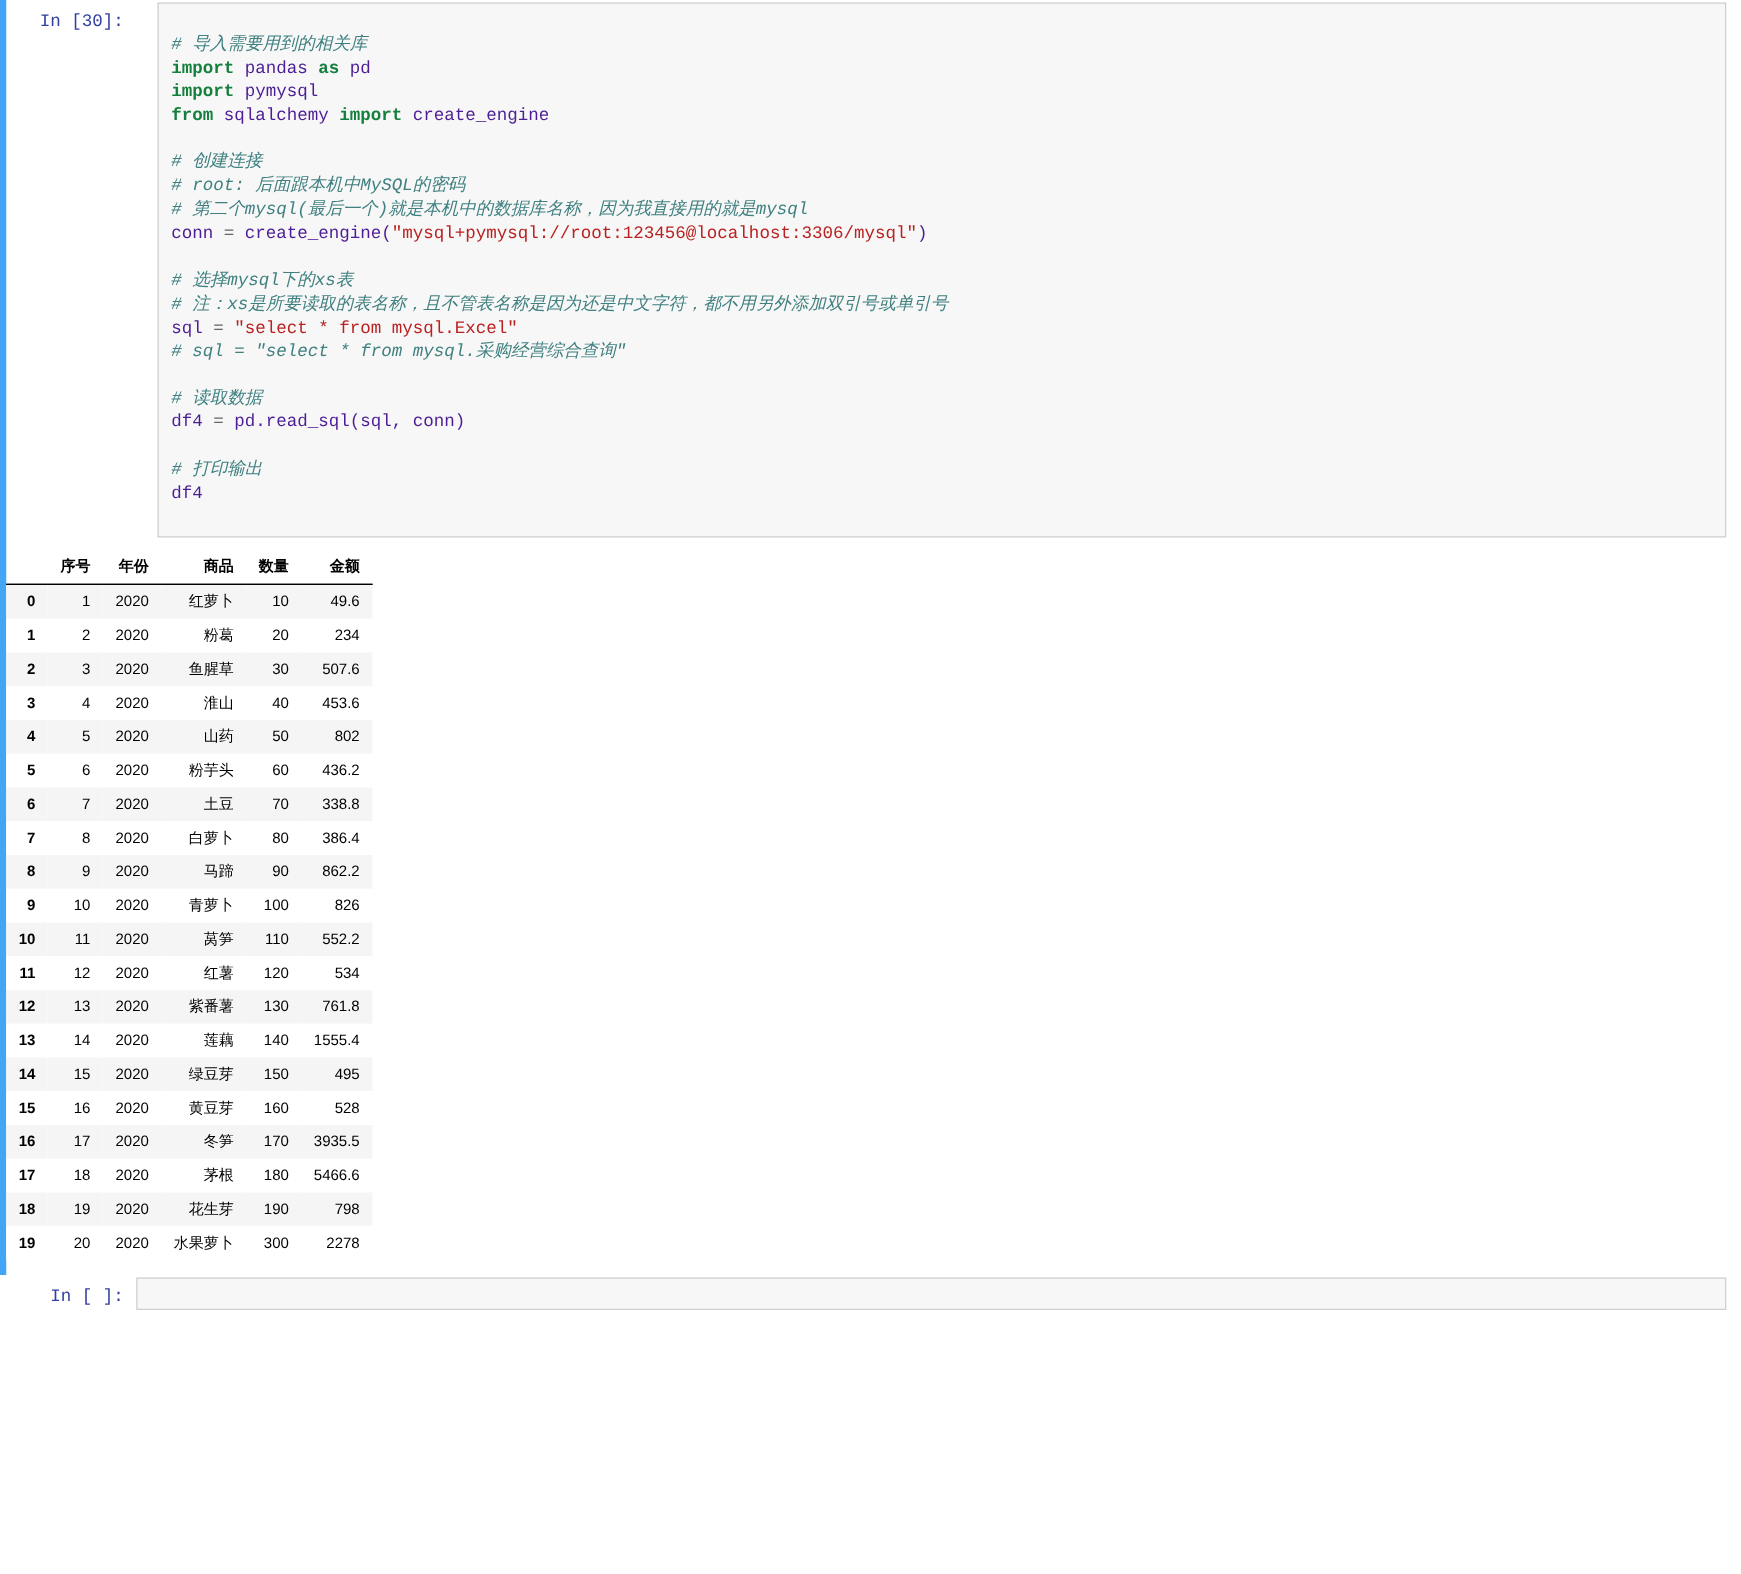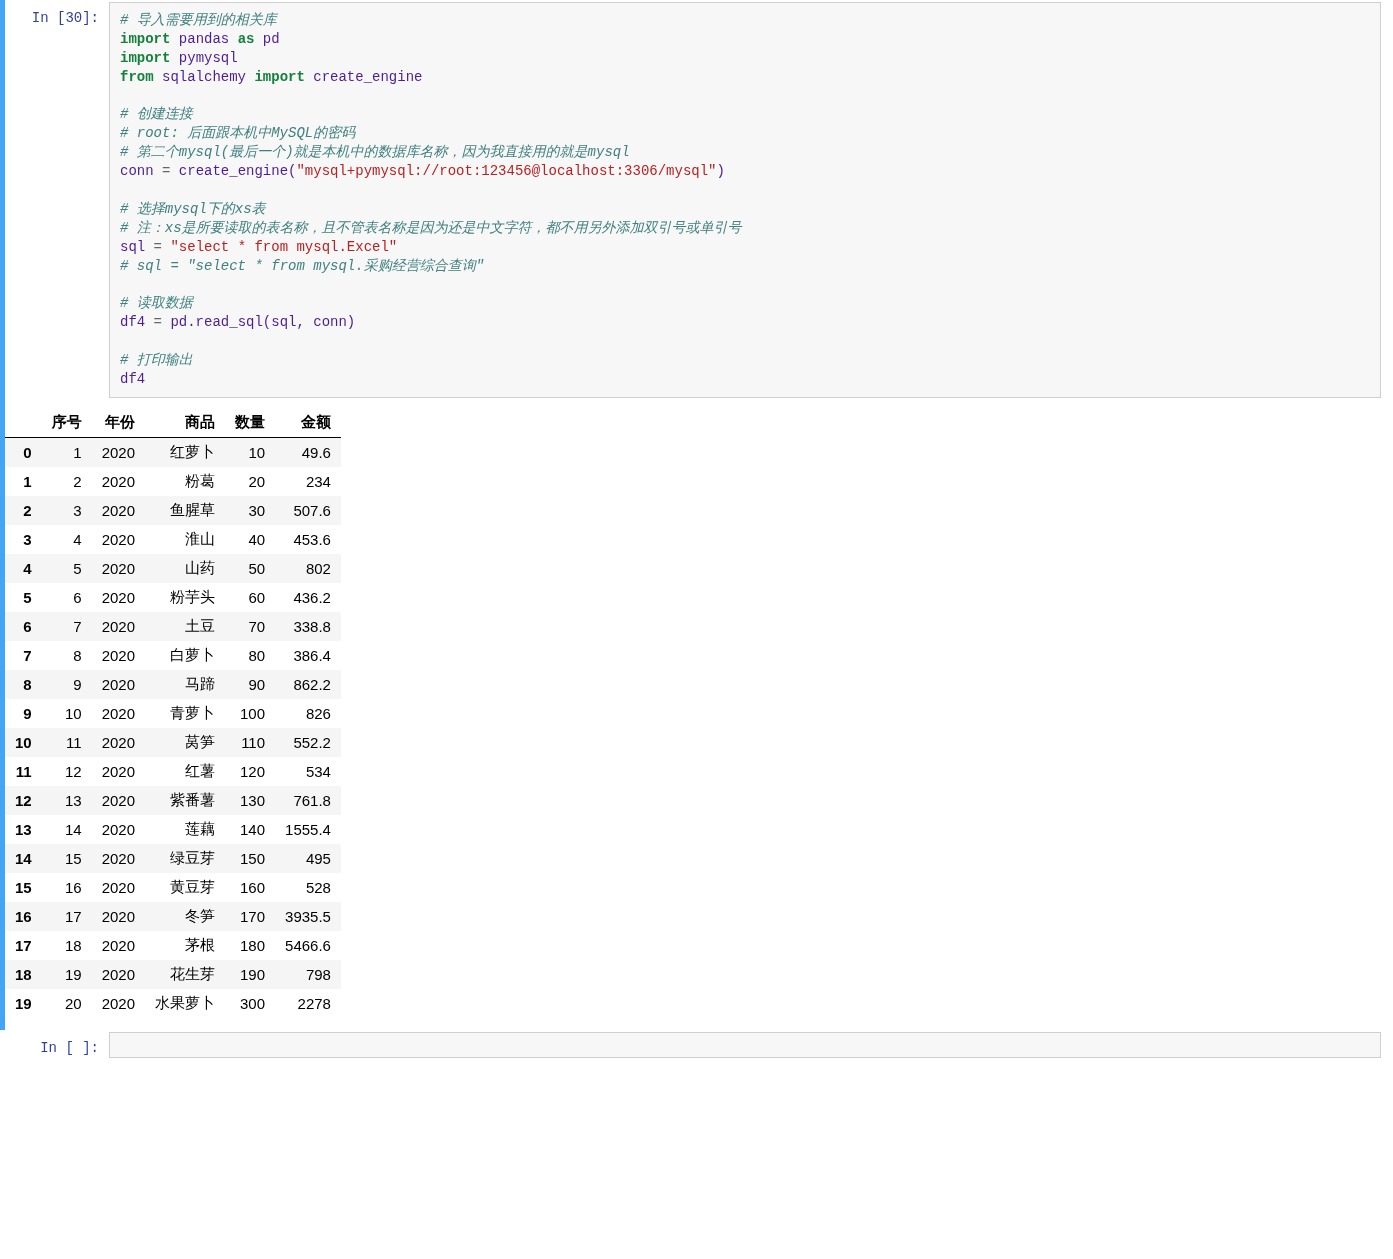--- a/index.html
+++ b/index.html
@@ -10,36 +10,36 @@
     font-size: 14px;
     background: #fff;
     color: #000;
   }
   .cell {
     display: flex;
     border-left: 5px solid transparent;
     padding: 2px 0 2px 0;
     width: 100%;
   }
-  .cell.selected { border-left: 5px solid #42A5F5; }
+  .cell.selected { border-left: 5px solid #42A5F5; gap: 17px; }
   .prompt {
     width: 104px;
     flex: 0 0 104px;
     text-align: right;
     padding: 8px 10px 0 0;
     font-family: "Consolas","Menlo","Courier New",monospace;
     font-size: 14px;
   }
   .prompt.in { color: #303F9F; }
   .prompt.out { color: #D84315; }
   .cell-body { flex: 1; padding-right: 12px; min-width: 0; }
   .code-area {
     background: #f7f7f7;
     border: 1px solid #cfcfcf;
-    padding: 8px 10px;
+    padding: 24px 10px;
     font-family: "Consolas","SimSun","Menlo","Courier New",monospace;
     font-size: 14px;
     line-height: 1.35;
     white-space: pre;
     overflow-x: auto;
   }
   .codeline { display: block; }
   .c-comment { color: #408080; font-style: italic; }
   .c-keyword { color: #15803d; font-weight: bold; }
   .c-name    { color: #4c1d95; }
@@ -49,21 +49,21 @@
     border: 1px solid #cfcfcf;
     border-top: none;
     background: #fff;
     font-size: 13px;
     padding: 3px 8px;
     color: #333;
   }
   
   .df {
     border-collapse: collapse;
-    font-size: 15px;
+    font-size: 12px;
     margin: 6px 0 10px 0;
   }
   .df th, .df td {
     padding: 5px 10px;
     text-align: right;
     border: none;
   }
   .df thead th {
     font-weight: bold;
     border-bottom: 1px solid #000;

